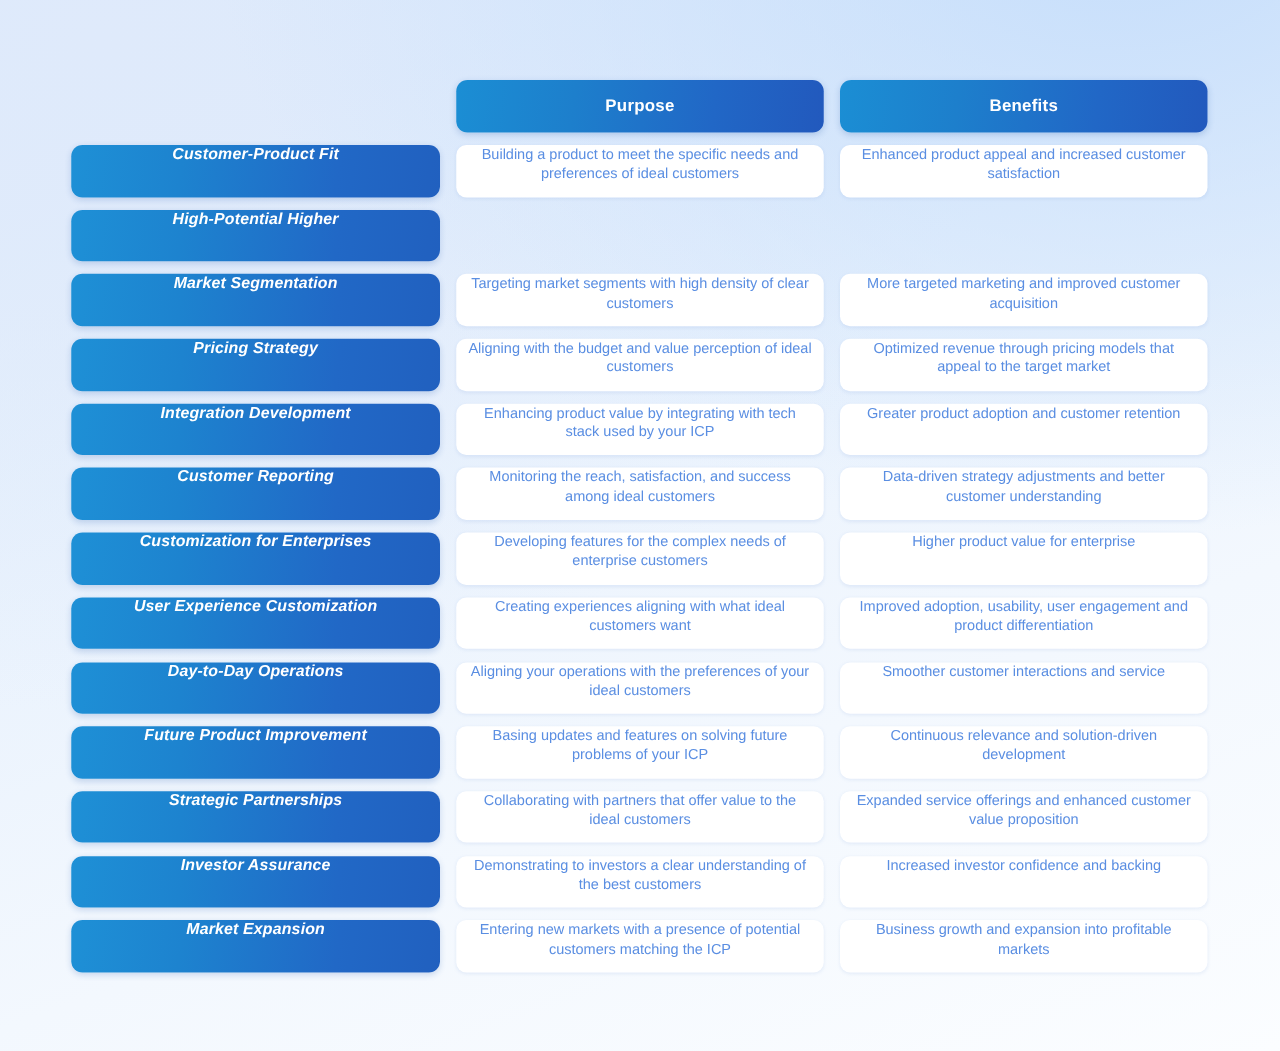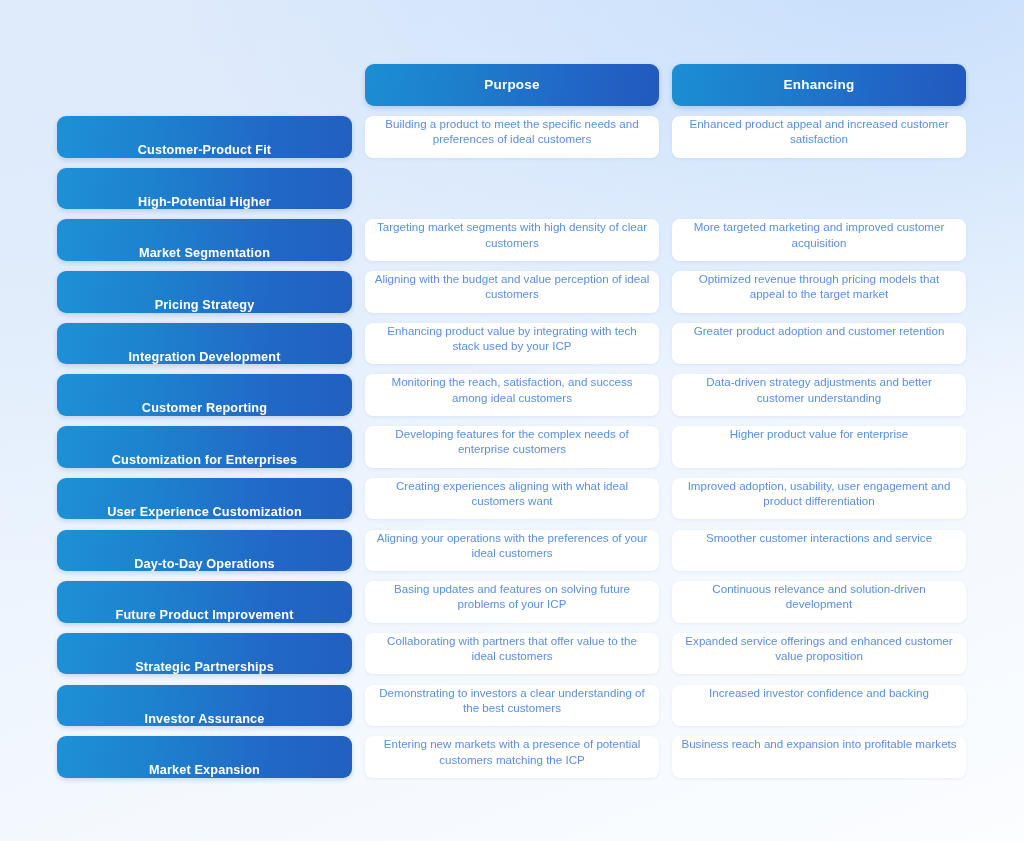--- a/index.html
+++ b/index.html
@@ -71,24 +71,25 @@
   .row-pill {
     position: absolute;
     left: 57px;
     top: 0;
     width: 295px;
     height: 41.6px;
     border-radius: 9px;
     background: linear-gradient(97deg, #1e90d6 0%, #1d83cf 30%, #2168c6 72%, #2160bf 100%);
     box-shadow: 0 2px 5px rgba(30,86,168,0.20);
     display: flex;
-    align-items: flex-end;
+    align-items: flex-start;
     justify-content: center;
     box-sizing: border-box;
     padding: 0 26px;
+    font-style: italic;
   }
   .row-pill-label {
     color: #ffffff;
     font-size: 12.7px;
     font-weight: bold;
     letter-spacing: 0.15px;
     text-align: center;
     line-height: 1.15;
   }
 
@@ -118,21 +119,21 @@
 </head>
 <body>
 
 <div id="board">
 
   <div class="header-row">
     <div class="col-head col-purpose">
       <span class="col-head-label">Purpose</span>
     </div>
     <div class="col-head col-benefits">
-      <span class="col-head-label">Enhancing</span>
+      <span class="col-head-label">Benefits</span>
     </div>
   </div>
 
   <div class="rows" id="rows-container">
       <div class="row">
         <div class="row-pill">
           <span class="row-pill-label">Customer-Product Fit</span>
         </div>
         <div class="cell cell-purpose">
           <span class="cell-text">Building a product to meet the specific needs and preferences of ideal customers</span>
@@ -257,18 +258,18 @@
         </div>
       </div>
       <div class="row">
         <div class="row-pill">
           <span class="row-pill-label">Market Expansion</span>
         </div>
         <div class="cell cell-purpose">
           <span class="cell-text">Entering new markets with a presence of potential customers matching the ICP</span>
         </div>
         <div class="cell cell-benefits">
-          <span class="cell-text">Business reach and expansion into profitable markets</span>
+          <span class="cell-text">Business growth and expansion into profitable markets</span>
         </div>
       </div>
     </div>
 
 </div>
 
 </body></html>

